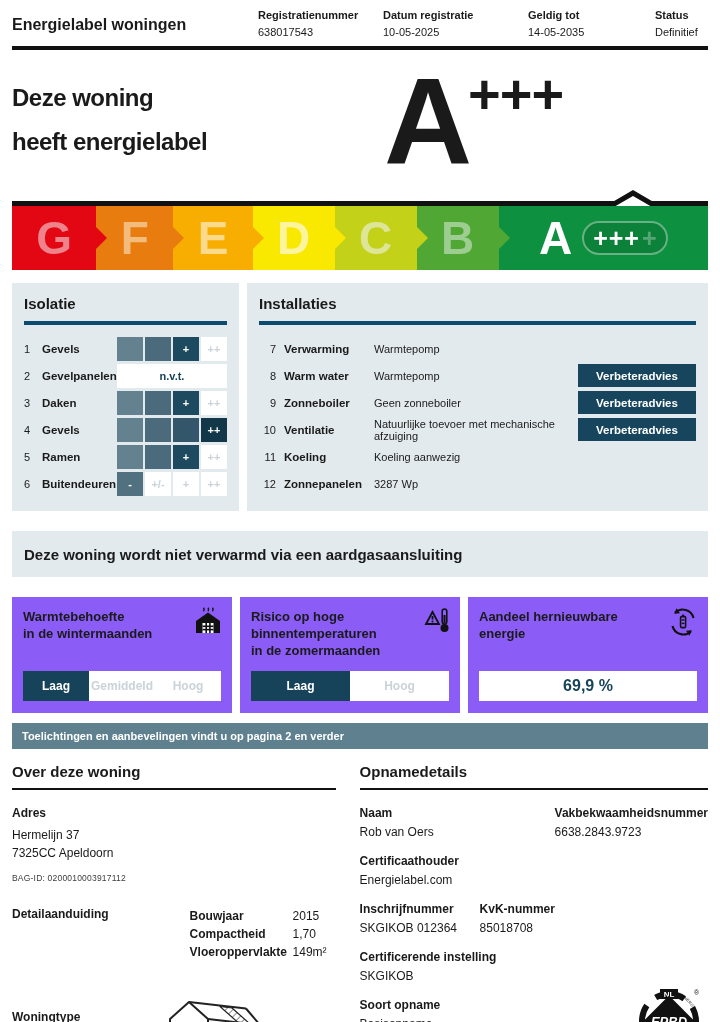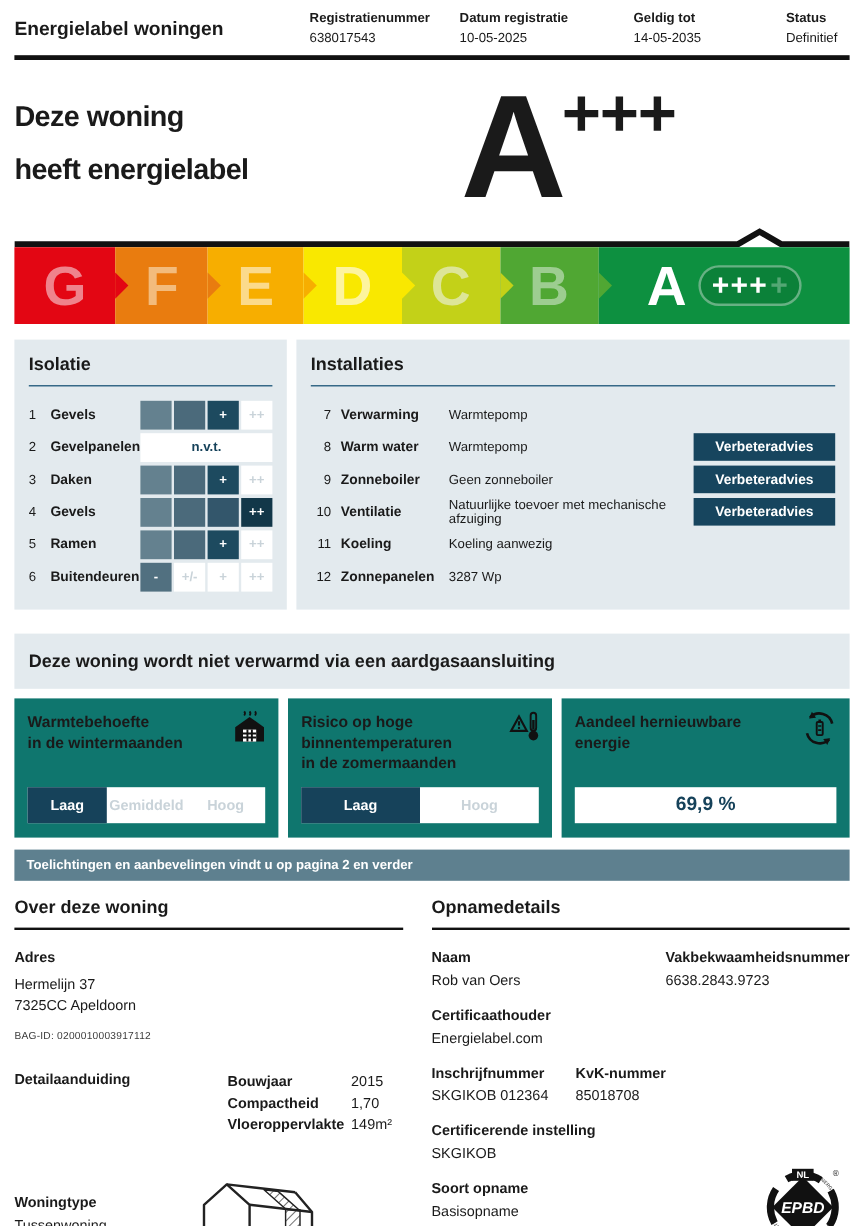--- a/index.html
+++ b/index.html
@@ -35,21 +35,21 @@
   .pill { display:inline-flex; align-items:center; height:34px; padding:0 9px; margin-left:10px;
     border-radius:18px; border:2px solid rgba(255,255,255,.38); background:rgba(0,40,15,.14); }
   .pill-plus { font-size:25px; font-weight:bold; color:#fff; letter-spacing:1px; line-height:1; }
   .pill-extra { font-size:25px; font-weight:bold; color:rgba(255,255,255,.30); line-height:1; margin-left:2px; }
 
   
   .panels { display:flex; gap:8px; margin-top:13px; }
   .panel { background:#e3eaee; padding:12px 12px 14px 12px; min-height:214px; }
   .panel-iso { width:227px; }
   .panel-inst { flex:1; }
-  .panel-title { font-size:15px; font-weight:bold; padding-bottom:9px; border-bottom:1px solid #0c4a6e; margin-bottom:10px; }
+  .panel-title { font-size:15px; font-weight:bold; padding-bottom:9px; border-bottom:4px solid #0c4a6e; margin-bottom:10px; }
   .iso-row { display:flex; align-items:center; height:27px; }
   .iso-num { width:10px; font-size:11px; }
   .iso-label { flex:1; font-size:11.5px; font-weight:bold; margin-left:8px; }
   .iso-cells { display:flex; gap:2px; width:110px; }
   .iso-cell { width:26px; height:24px; display:flex; align-items:center; justify-content:center;
     font-size:11px; font-weight:bold; }
   .iso-nvt { width:110px; height:24px; background:#fff; color:#16425a; font-size:11px; font-weight:bold;
     display:flex; align-items:center; justify-content:center; }
   .inst-row { display:flex; align-items:center; height:27px; font-size:11.5px; }
   .inst-num { width:17px; text-align:right; font-size:11px; }
@@ -57,22 +57,22 @@
   .inst-value { flex:1; font-size:11px; }
   .adv-btn { width:118px; height:23px; background:#17455e; color:#fff; font-size:11.5px; font-weight:bold;
     display:flex; align-items:center; justify-content:center; border:none; cursor:pointer; }
 
   
   .gas-banner { margin-top:20px; background:#e3eaee; height:46px; display:flex; align-items:center;
     padding-left:12px; font-size:15px; font-weight:bold; }
 
   
   .boxes { display:flex; gap:8px; margin-top:8px; }
-  .ibox { background:#0f766e; padding:11px 11px 12px 11px; height:116px; position:relative;
-    display:flex; flex-direction:column; }
+  .ibox { background:#8b5cf6; padding:11px 11px 12px 11px; height:116px; position:relative;
+    display:flex; flex-direction:column;margin-top:12px; }
   .ibox1,.ibox2 { width:220px; }
   .ibox3 { flex:1; }
   .ibox-title { font-size:13px; font-weight:bold; line-height:17px; white-space:pre-line; padding-right:34px; }
   .ibox-icon { position:absolute; top:10px; right:10px; }
   .selector { margin-top:auto; display:flex; height:30px; background:#fff; }
   .opt { flex:1; display:flex; align-items:center; justify-content:center;
     font-size:12px; font-weight:bold; color:#c9d3d9; }
   .opt.active { background:#16425a; color:#fff; }
   .value-bar { margin-top:auto; height:30px; background:#fff; display:flex; align-items:center;
     justify-content:center; font-size:16px; font-weight:bold; color:#16425a; }

